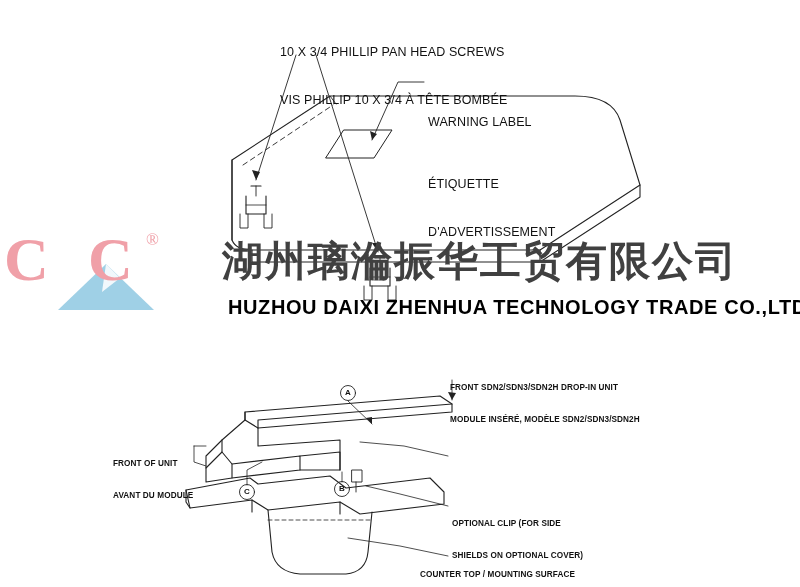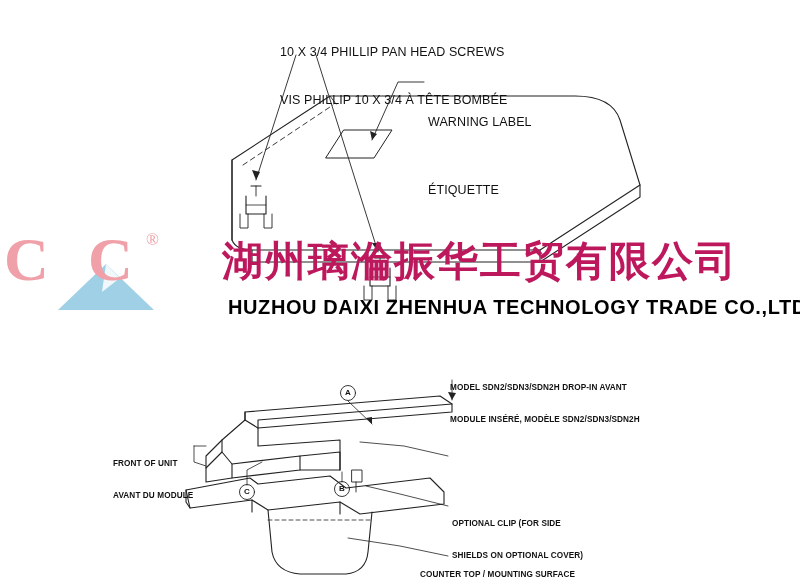--- a/index.html
+++ b/index.html
@@ -76,21 +76,21 @@
     font-size: 17px;
     color: #f0a0a8;
   }
   .wm-cn {
     position: absolute;
     left: 222px;
     top: 6px;
     font-family: "DejaVu Sans", sans-serif;
     font-size: 41px;
     font-weight: bold;
-    color: #be185d;
+    color: #404040;
     letter-spacing: 2px;
     white-space: pre;
   }
   .wm-en {
     position: absolute;
     left: 228px;
     top: 68px;
     font-family: "Liberation Sans", sans-serif;
     font-size: 20px;
     font-weight: bold;
@@ -197,21 +197,22 @@
     </g>
   </svg>
 
   <div class="lbl top-lbl" style="left:280px; top:12px;">
     <div>10 X 3/4 PHILLIP PAN HEAD SCREWS</div>
     <div>VIS PHILLIP 10 X 3/4 À TÊTE BOMBÉE</div>
   </div>
 
   <div class="lbl top-lbl" style="left:428px; top:82px;">
     <div>WARNING LABEL</div>
-    <div style="margin-top:20px;">ÉTIQUETTE</div>
+    <div style="margin-top:14px;">ÉTIQUETTE</div>
+    <div>D'ADVERTISSEMENT</div>
   </div>
 
   <div class="watermark">
     <div class="wm-logo">
       <svg viewBox="0 0 160 84" width="160" height="84">
         <path d="M8,74 L56,28 L104,74 Z" fill="#9fd0e6"></path>
         <path d="M56,28 L70,42 L52,56 Z" fill="#ffffff" opacity="0.85"></path>
       </svg>
     </div>
     <div class="wm-c wm-c1">C</div>
@@ -219,21 +220,21 @@
     <div class="wm-reg">®</div>
     <div class="wm-cn">湖州璃溣振华工贸有限公司</div>
     <div class="wm-en">HUZHOU DAIXI ZHENHUA TECHNOLOGY TRADE CO.,LTD</div>
   </div>
 
   <div class="circ-txt" style="left:341px; top:386px;">A</div>
   <div class="circ-txt" style="left:335px; top:482px;">B</div>
   <div class="circ-txt" style="left:240px; top:485px;">C</div>
 
   <div class="lbl bot-lbl" style="left:450px; top:362px;">
-    <div>MODEL SDN2/SDN3/SDN2H DROP-IN AVANT</div>
+    <div>FRONT SDN2/SDN3/SDN2H DROP-IN UNIT</div>
     <div>MODULE INSÉRÉ, MODÈLE SDN2/SDN3/SDN2H</div>
   </div>
 
   <div class="lbl bot-lbl" style="left:113px; top:438px;">
     <div>FRONT OF UNIT</div>
     <div>AVANT DU MODULE</div>
   </div>
 
 
   <div class="lbl bot-lbl" style="left:452px; top:498px;">

